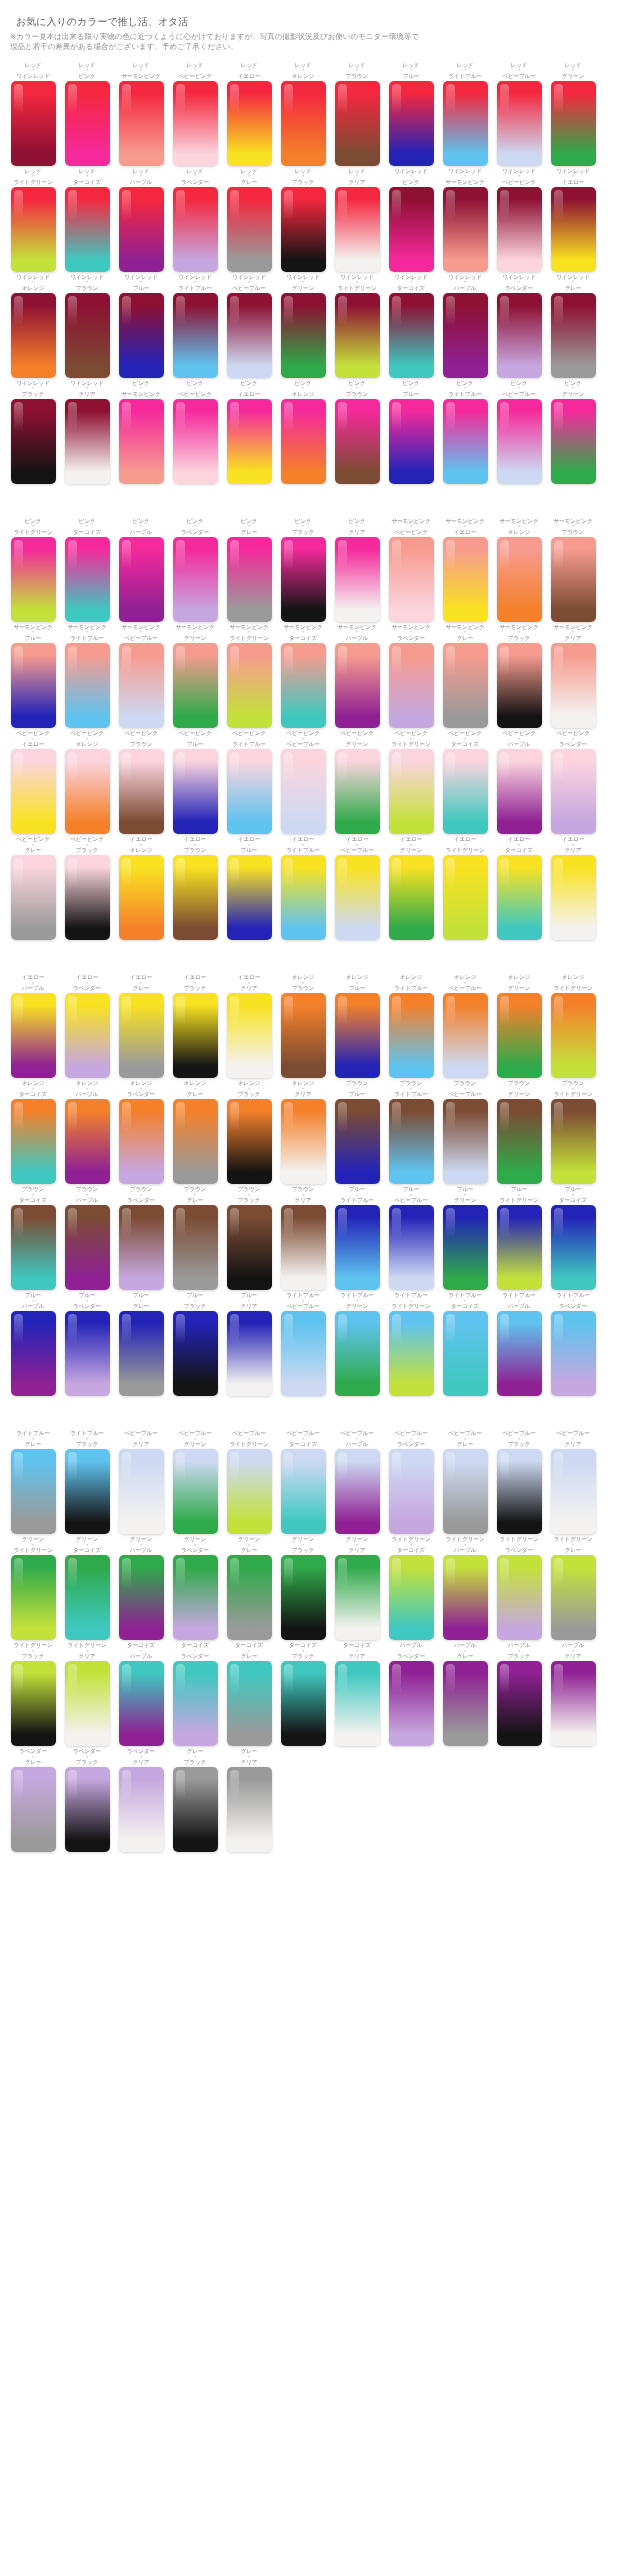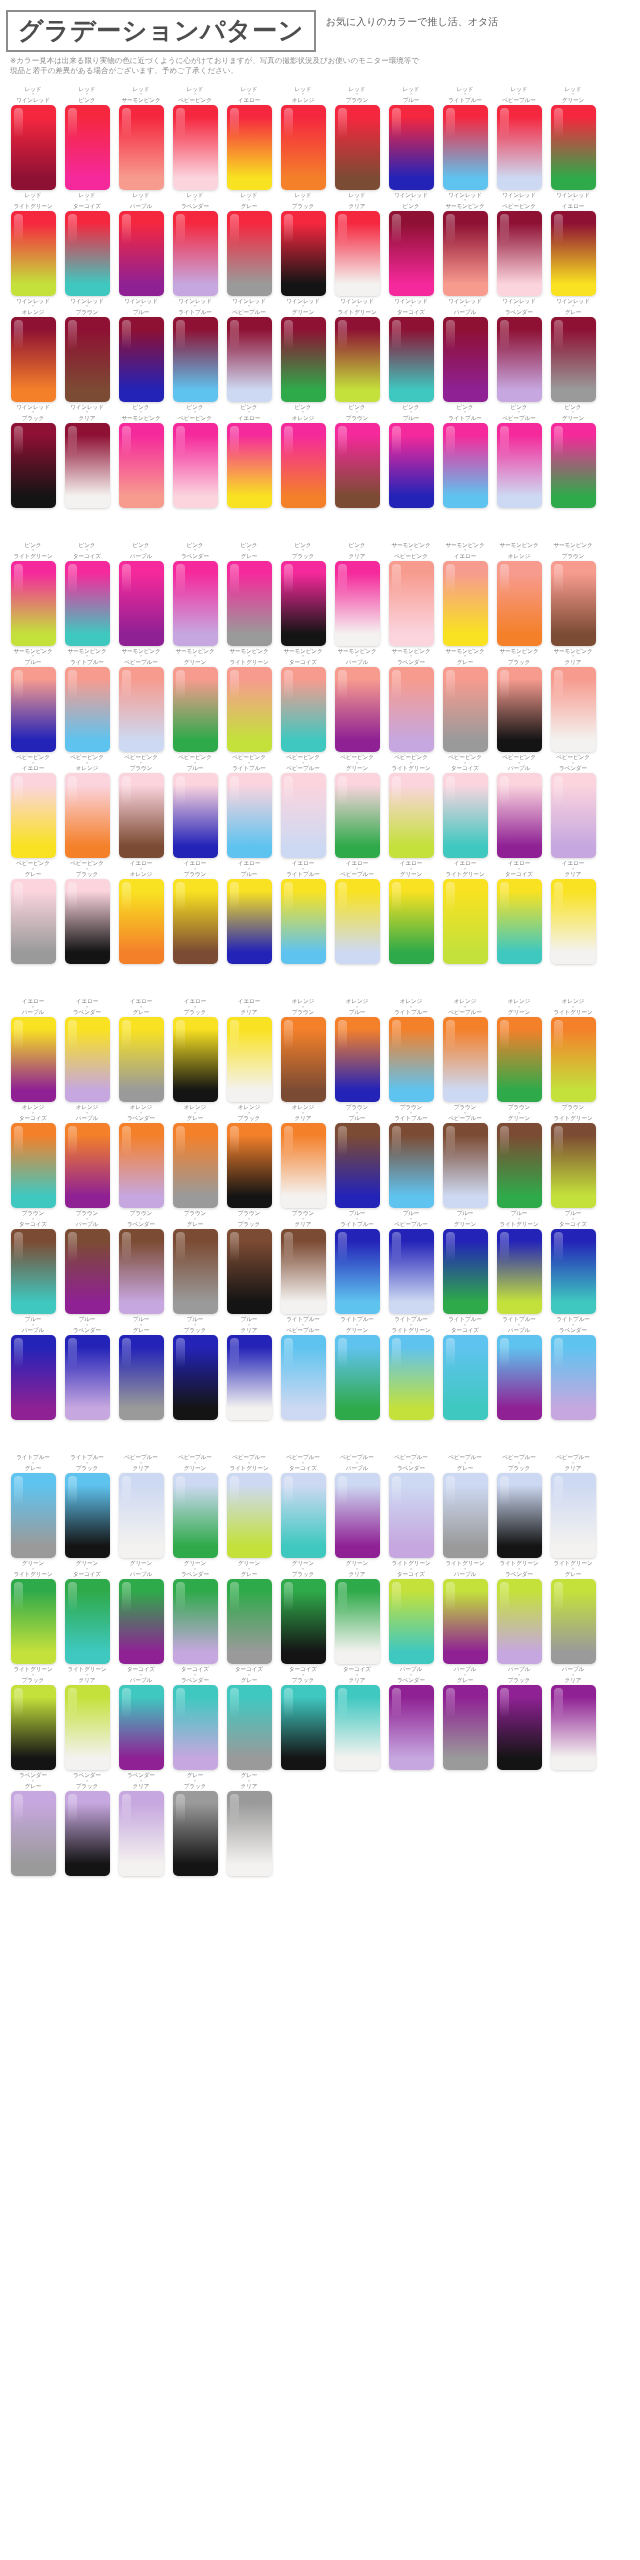--- a/index.html
+++ b/index.html
@@ -108,23 +108,20 @@
     width: 9px; height: 30px;
     border-radius: 4px;
     background: linear-gradient(180deg, rgba(255,255,255,0.33), rgba(255,255,255,0));
     pointer-events: none;
   }
 </style>
 </head>
 <body>
 
 <div class="header">
-  <div class="title-box">
-    <div class="title-text">グラデーションパターン</div>
-  </div>
   <div class="subtitle">お気に入りのカラーで推し活、オタ活</div>
 </div>
 
 <div class="notice">
   <div>※カラー見本は出来る限り実物の色に近づくように心がけておりますが、写真の撮影状況及びお使いのモニター環境等で</div>
   <div>現品と若干の差異がある場合がございます。予めご了承ください。</div>
 </div>
 
 <div class="sections" id="sections-root">
     <div class="section">

